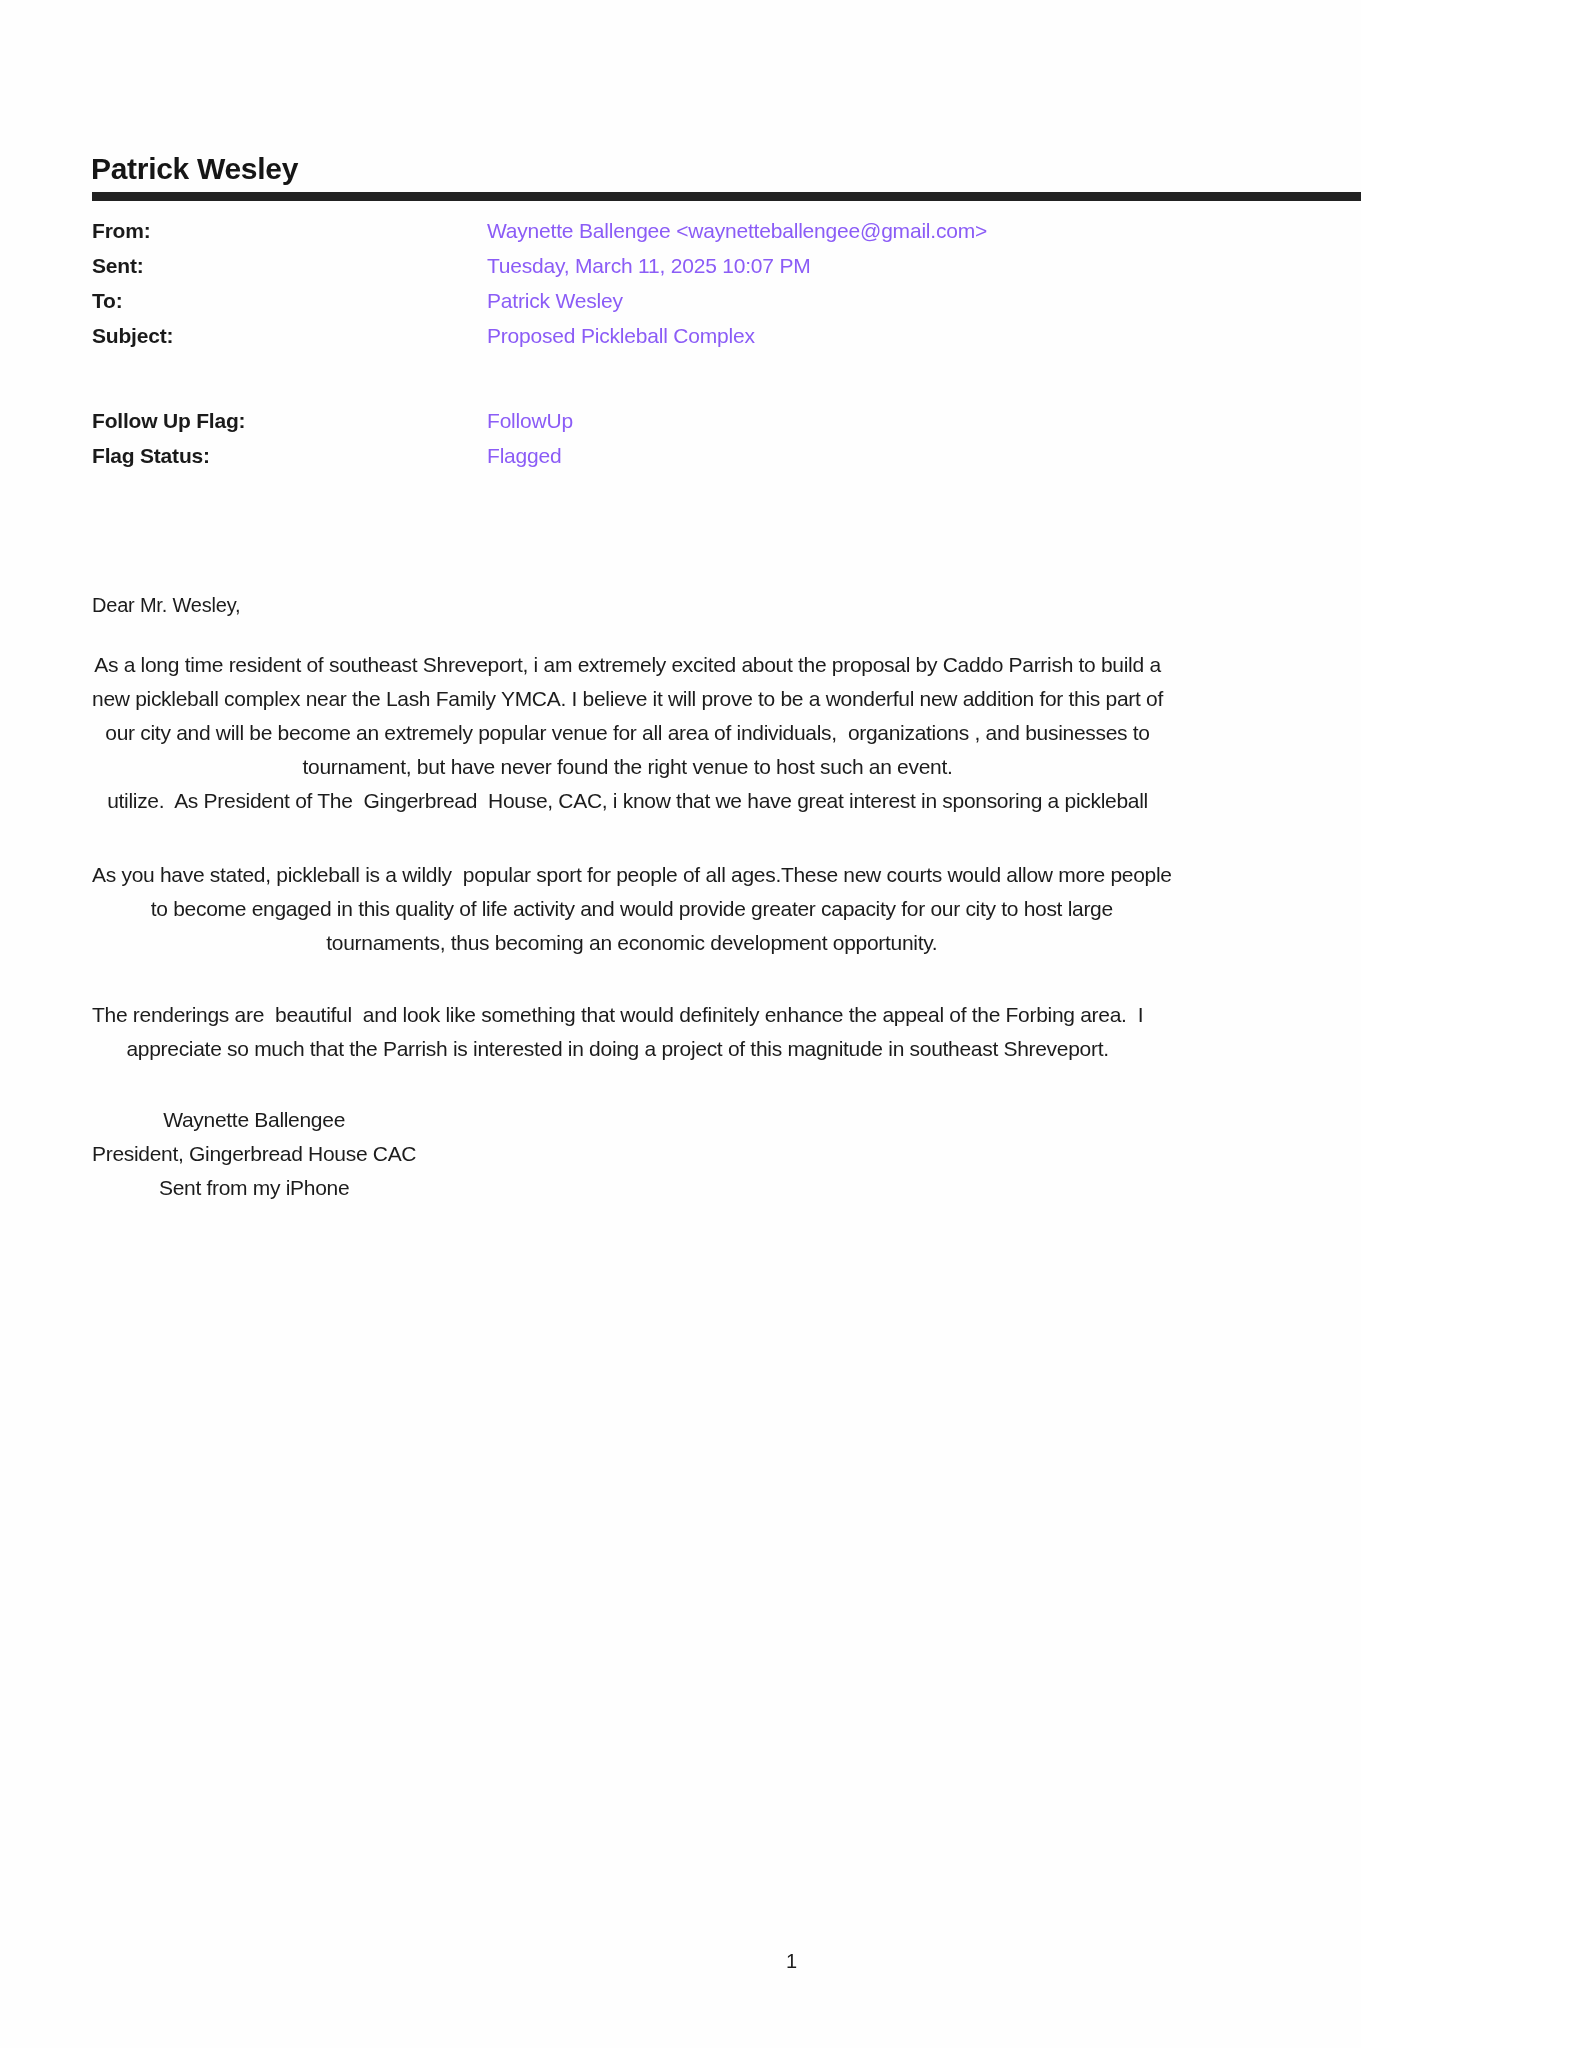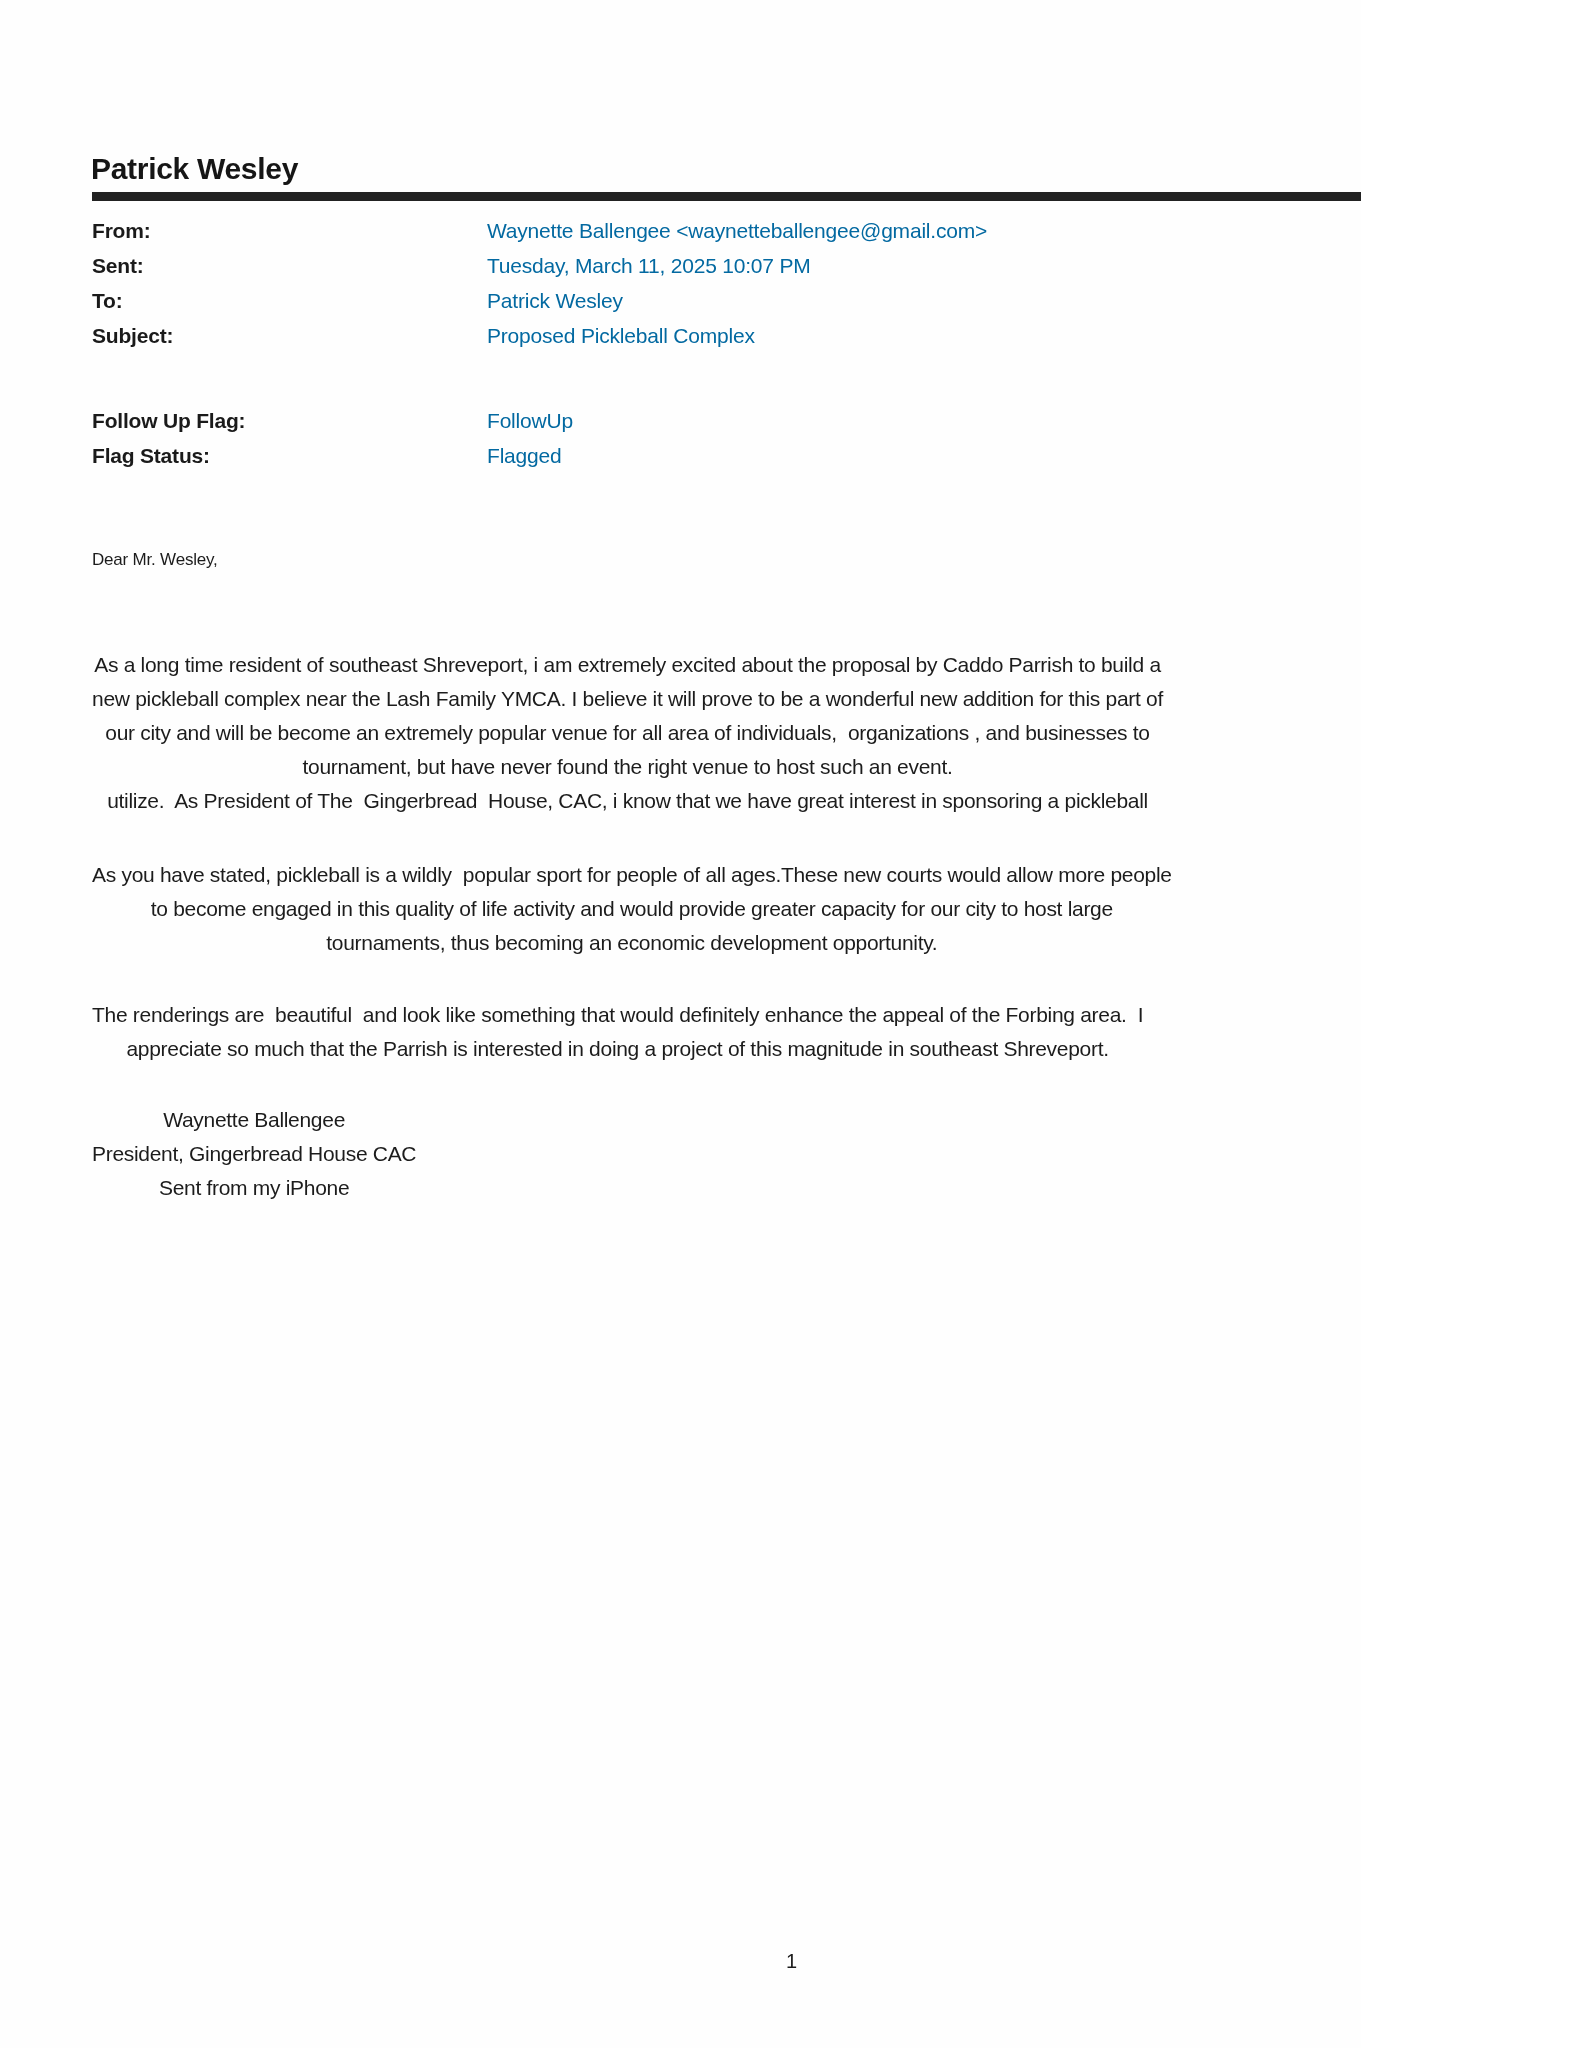--- a/index.html
+++ b/index.html
@@ -48,27 +48,27 @@
     align-items: center;
   }
   .meta-label {
     width: 395px;
     flex: 0 0 395px;
     font-weight: bold;
     color: #1a1a1a;
   }
   .meta-value {
     flex: 1;
-    color: #0369a1;
+    color: #8b5cf6;
   }
   .greeting {
     position: absolute;
     left: 92px;
-    top: 550px;
-    font-size: 17px;
+    top: 594px;
+    font-size: 20px;
     letter-spacing: -0.2px;
   }
   .paragraph {
     position: absolute;
     left: 92px;
     font-size: 21px;
     letter-spacing: -0.3px;
     text-align: center;
   }
   .para-1 { top: 648px; }

